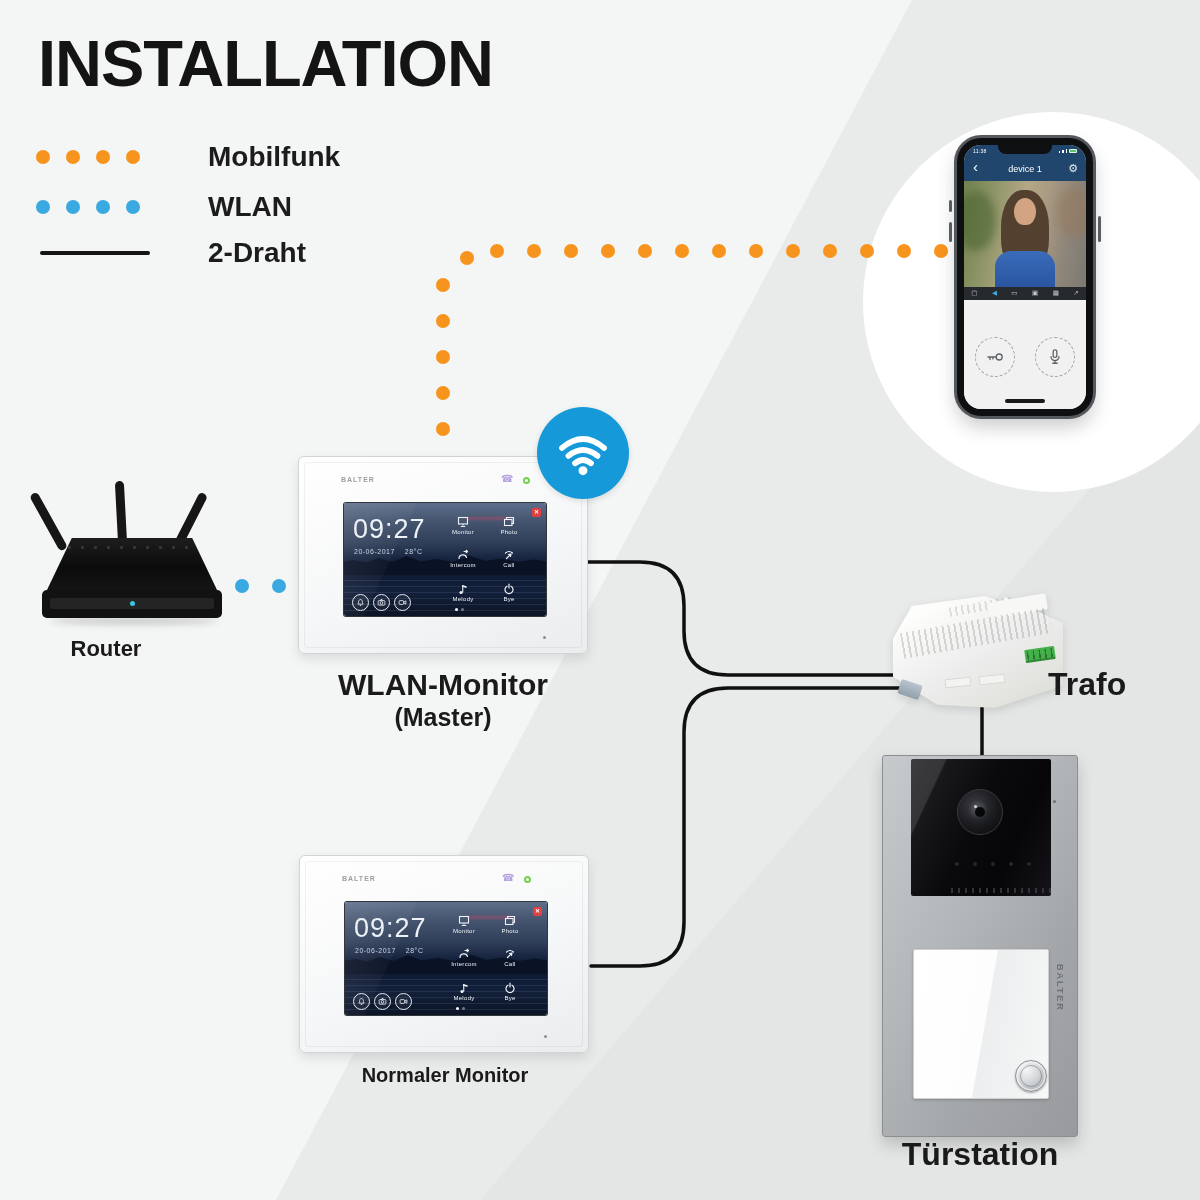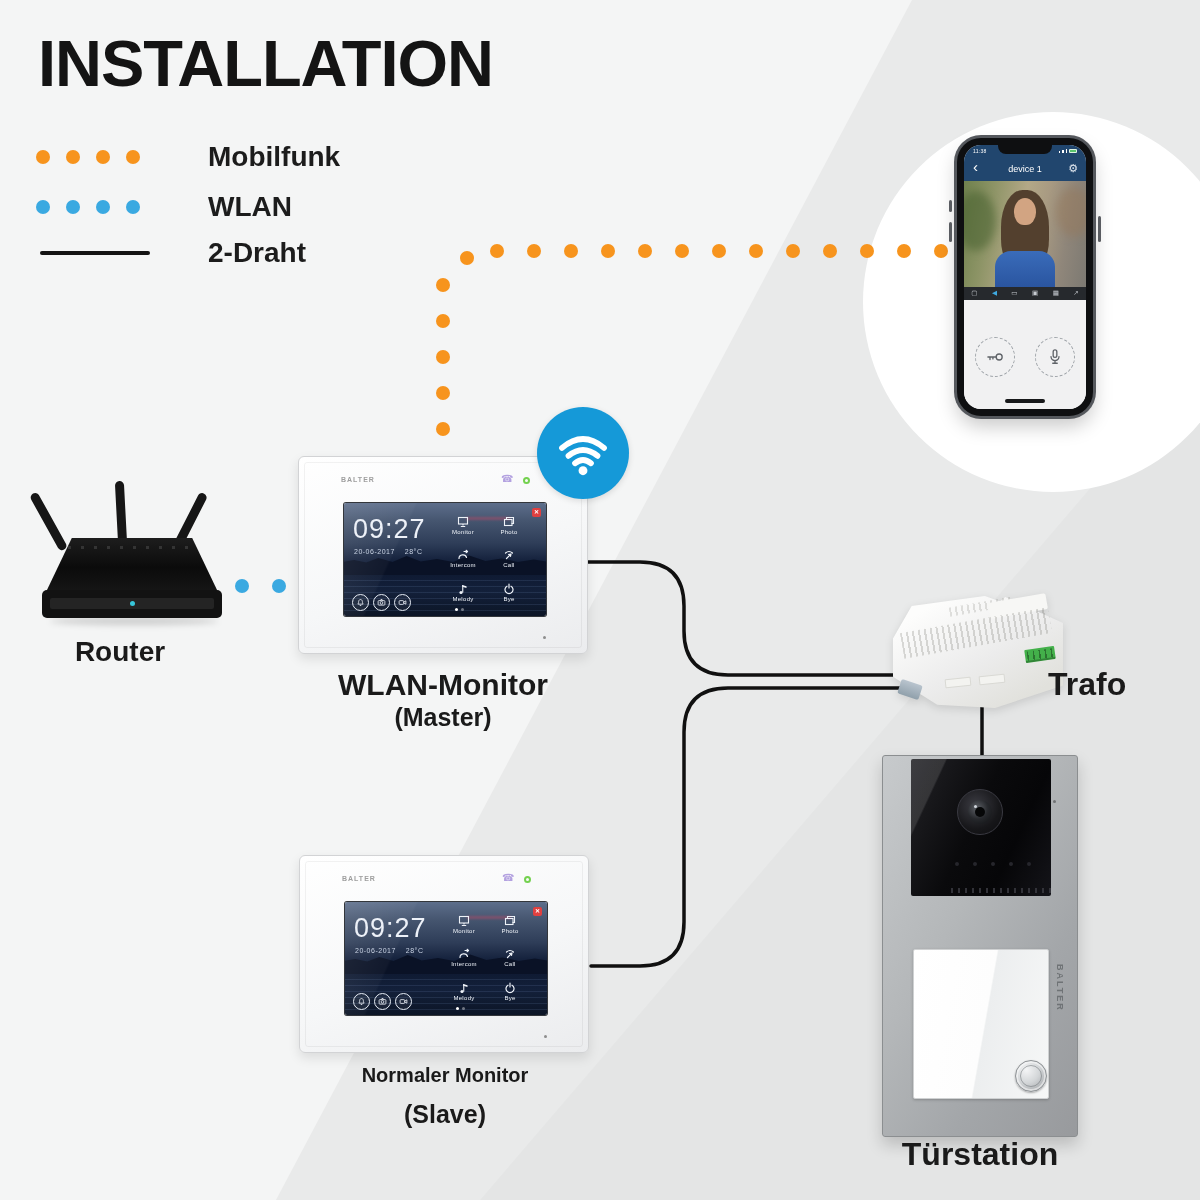--- a/index.html
+++ b/index.html
@@ -229,21 +229,21 @@
     <div class="abs antenna" style="left:58px; top:486px; transform:rotate(-29deg)"></div>
     <div class="abs antenna" style="left:118px; top:481px; transform:rotate(-3deg)"></div>
     <div class="abs antenna" style="left:172px; top:487px; transform:rotate(27deg)"></div>
     <div class="abs router-shadow"></div>
     <div class="abs router-top"></div>
     <div class="abs router-vents"></div>
     <div class="abs router-base"></div>
     <div class="abs router-stripe"></div>
     <div class="abs router-led"></div>
   </div>
-  <div class="abs cap" style="left:30px; top:636px; width:180px; font-size:28px">Router</div>
+  <div class="abs cap" style="left:16px; top:636px; width:180px; font-size:22px">Router</div>
 
   <div class="monitor" style="left:298px; top:456px">
     <span class="mon-brand">BALTER</span>
     <span class="mon-handset">☎</span>
     <span class="mon-led"></span>
     <span class="mon-mic"></span>
     <div class="screen">
       <div class="silhouette"></div>
       <div class="water"></div>
       <div class="aurora"></div>
@@ -457,21 +457,20 @@
             </svg>
           </span>
       </div>
       <div class="pagedots">
           <i></i>
           <i></i>
         </div>
     </div>
   </div>
   <div class="abs cap" style="left:265px; top:1064px; width:360px; font-size:20px">Normaler Monitor</div>
-  <div class="abs cap" style="left:265px; top:1100px; width:360px; font-size:25px">(Slave)</div>
 
   <div class="abs trafo">
     <div class="trafo-body" style="background:linear-gradient(150deg,#fdfdfc 15%,#ececec 55%,#e1e1dc 85%)"></div>
     <div class="trafo-fins2"></div>
     <div class="trafo-block"></div>
     <div class="trafo-fins"></div>
     <div class="trafo-green"></div>
     <div class="trafo-conn"></div>
     <div class="trafo-slot" style="left:52px; top:82px"></div>
     <div class="trafo-slot" style="left:86px; top:79px"></div>

